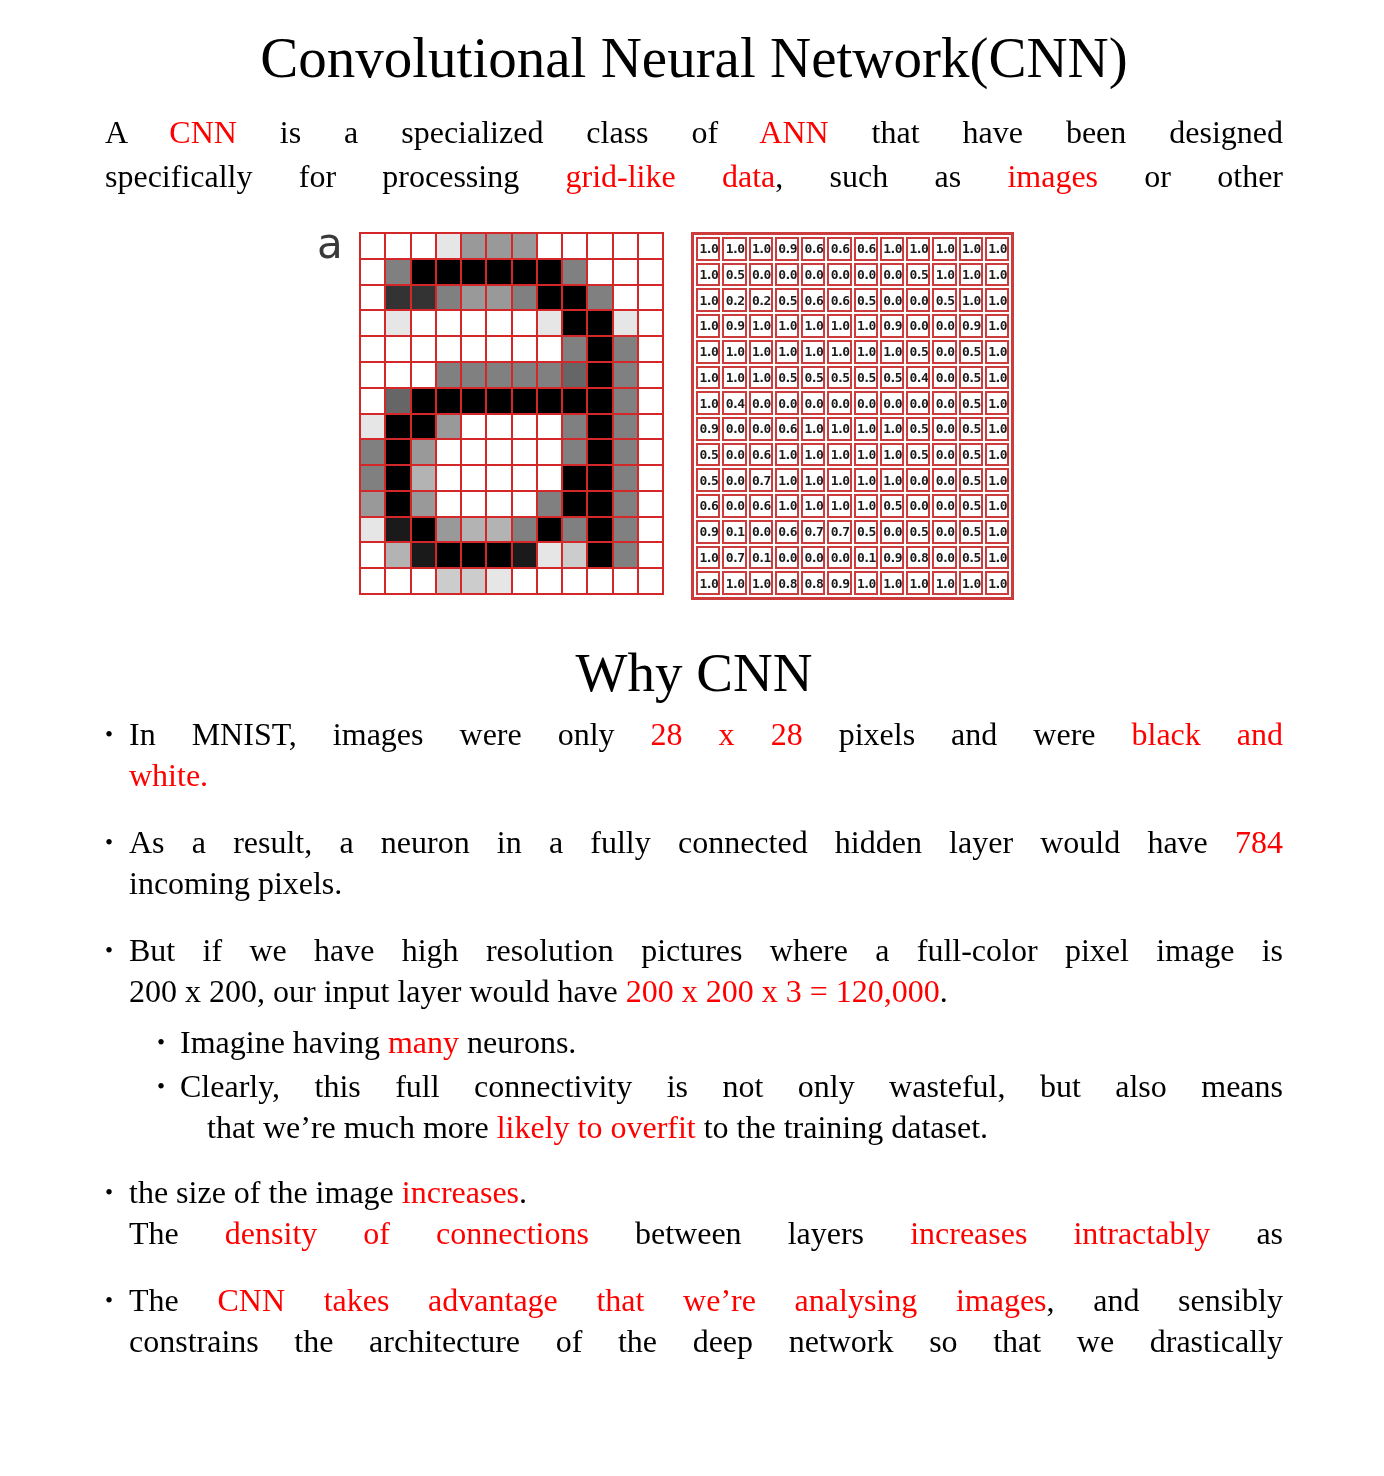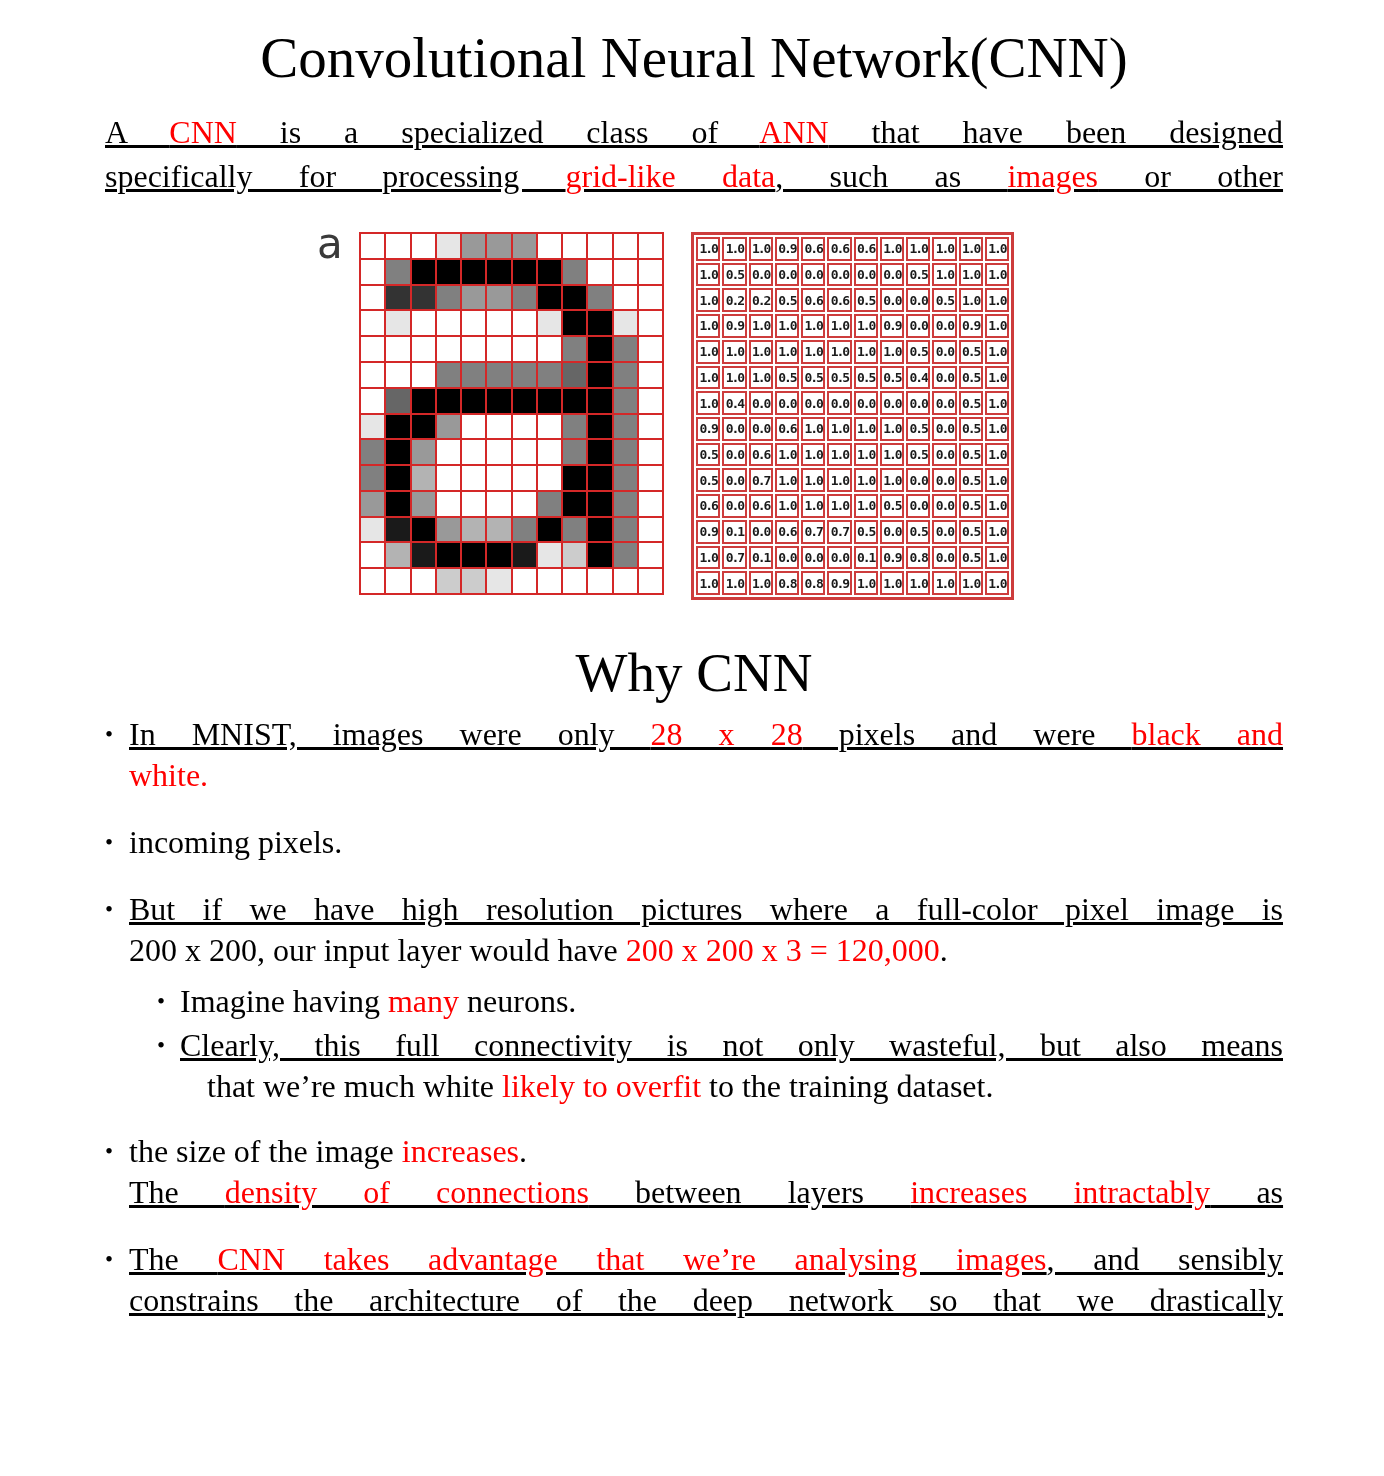--- a/index.html
+++ b/index.html
@@ -7,21 +7,21 @@
     width:1384px;height:1476px;background:#ffffff;color:#000;
     font-family:"Liberation Serif",serif;overflow:hidden;
   }
   .content{padding:26px 101px 0 105px;}
   .page-title{
     font-size:57px;line-height:64px;font-weight:normal;margin:0 0 20px 0;
     text-align:center;white-space:nowrap;
   }
   .intro .tline{font-size:32px;line-height:44px;}
   .tline{text-align:justify;}
-  .tline.jfull{text-align-last:justify;text-decoration:underline;}
+  .tline.jfull{text-align-last:justify;}
   .red{color:#ff0000;}
   .blk{color:#000000;}
 
   
   .figure{display:flex;align-items:flex-start;margin:34px 0 0 212px;}
   .fig-label{
     font-family:"DejaVu Sans",sans-serif;font-size:42px;line-height:40px;
     color:#3a3a3a;width:30px;margin:-8px 12px 0 0;text-align:left;
   }
   .pixel-grid{
@@ -422,41 +422,42 @@
       <div class="bullet lvl0">
         <span class="dot">•</span>
         <div class="blines">
           <div class="tline jfull"><span class="blk">In MNIST, images were only </span><span class="red">28 x 28</span><span class="blk"> pixels and were </span><span class="red">black and</span></div>
           <div class="tline"><span class="red">white.</span></div>
         </div>
       </div>
       <div class="bullet lvl0">
         <span class="dot">•</span>
         <div class="blines">
+          <div class="tline jfull"><span class="blk">As a result, a neuron in a fully connected hidden layer would have </span><span class="red">784</span></div>
           <div class="tline"><span class="blk">incoming pixels.</span></div>
         </div>
       </div>
       <div class="bullet lvl0 mb-tight">
         <span class="dot">•</span>
         <div class="blines">
           <div class="tline jfull"><span class="blk">But if we have high resolution pictures where a full-color pixel image is</span></div>
           <div class="tline"><span class="blk">200 x 200, our input layer would have </span><span class="red">200 x 200 x 3 = 120,000</span><span class="blk">.</span></div>
         </div>
       </div>
       <div class="bullet lvl1 mb-min">
         <span class="dot">•</span>
         <div class="blines">
           <div class="tline"><span class="blk">Imagine having </span><span class="red">many</span><span class="blk"> neurons.</span></div>
         </div>
       </div>
       <div class="bullet lvl1 mb-subend">
         <span class="dot">•</span>
         <div class="blines">
           <div class="tline jfull"><span class="blk">Clearly, this full connectivity is not only wasteful, but also means</span></div>
-          <div class="tline windent"><span class="blk">that we’re much white </span><span class="red">likely to overfit</span><span class="blk"> to the training dataset.</span></div>
+          <div class="tline windent"><span class="blk">that we’re much more </span><span class="red">likely to overfit</span><span class="blk"> to the training dataset.</span></div>
         </div>
       </div>
       <div class="bullet lvl0">
         <span class="dot">•</span>
         <div class="blines">
           <div class="tline"><span class="blk">the size of the image </span><span class="red">increases</span><span class="blk">.</span></div>
           <div class="tline jfull"><span class="blk">The </span><span class="red">density of connections</span><span class="blk"> between layers </span><span class="red">increases intractably</span><span class="blk"> as</span></div>
         </div>
       </div>
       <div class="bullet lvl0">

